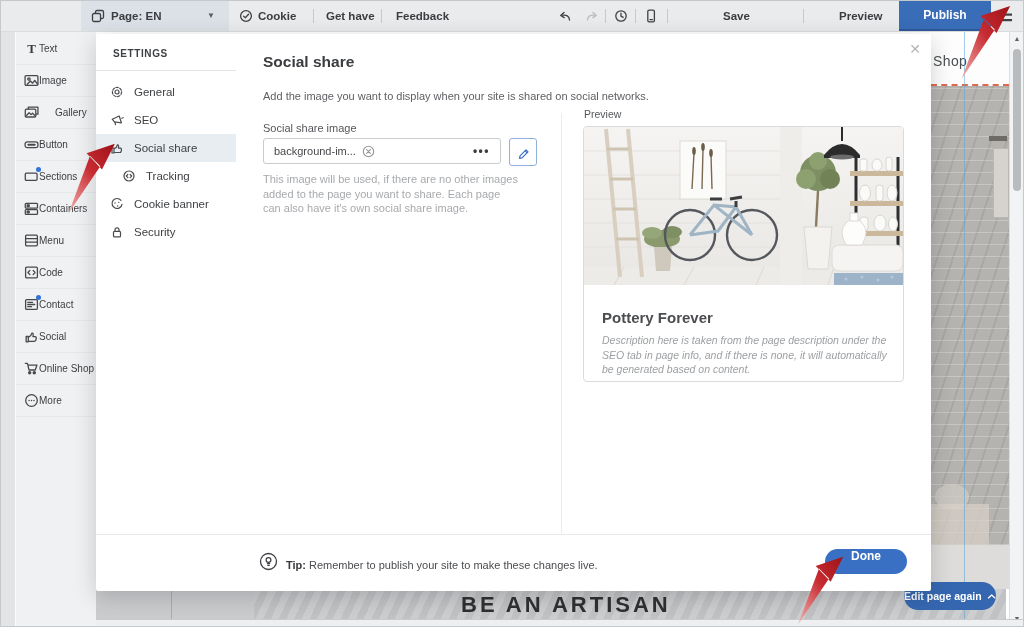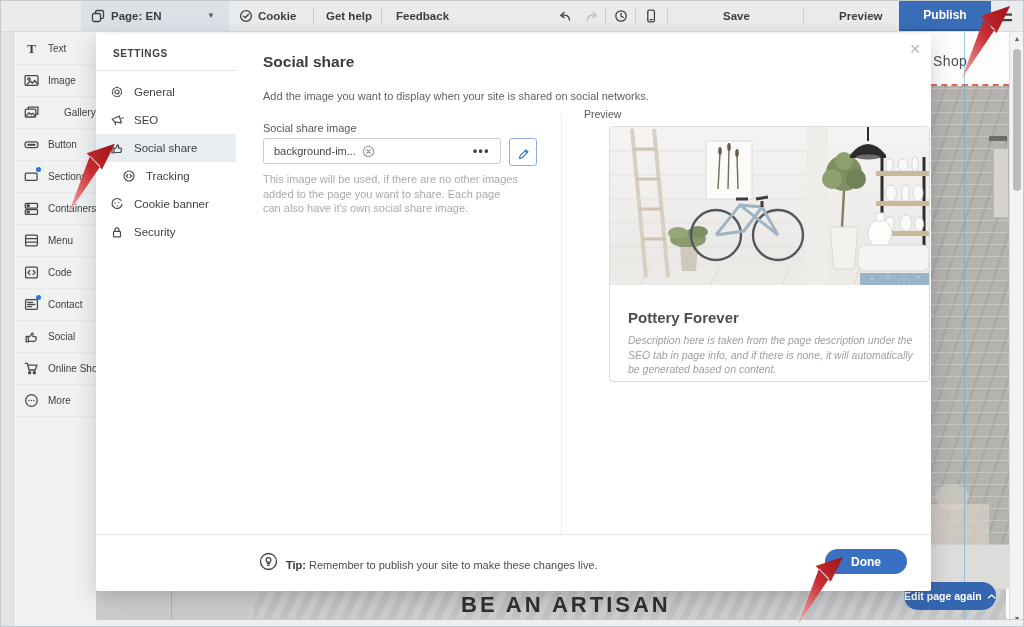--- a/index.html
+++ b/index.html
@@ -10,21 +10,21 @@
   #toolbar{left:0;top:0;width:1024px;height:30px;background:#e9ebed;border-bottom:1px solid #d9dbdd;z-index:15;}
   .tb-label{font-size:11.5px;font-weight:600;color:#3b3d40;line-height:30px;white-space:nowrap;text-align:right;}
   .tb-sep{width:1px;height:14px;background:#c7cacd;top:8px;}
   .tico svg{stroke:#3f4144;fill:none;stroke-width:1.3;stroke-linecap:round;stroke-linejoin:round;}
   
   #gutter{left:0;top:30px;width:14px;height:597px;background:#e3e4e6;z-index:14;}
   #sidebar{left:14px;top:30px;width:81px;height:597px;background:#f0f1f3;border-left:1px solid #fafbfc;z-index:14;box-sizing:border-box;}
   .sb-item{position:absolute;left:0;width:81px;height:32px;display:flex;align-items:center;border-bottom:1px solid rgba(0,0,0,0.035);cursor:pointer;}
   .sb-item .sic{width:15px;height:15px;margin-left:8px;position:relative;flex:none;}
   .sic svg{stroke:#46484b;fill:none;stroke-width:1.2;stroke-linecap:round;stroke-linejoin:round;display:block;}
-  .sb-label{font-size:10px;color:#3c3e41;margin-left:9px;white-space:nowrap;}
+  .sb-label{font-size:10px;color:#3c3e41;white-space:nowrap;}
   .bdot{position:absolute;right:-2px;top:-2px;width:5px;height:5px;border-radius:50%;background:#2f72d9;}
   
   #modal{left:95px;top:33px;width:835px;height:557px;background:#fff;border-radius:2px;
          box-shadow:0 6px 22px rgba(40,44,50,0.22);z-index:20;}
   .mnav-title{font-size:10px;font-weight:700;letter-spacing:0.6px;color:#3e4043;}
   .mnav-item{position:absolute;left:0;width:140px;height:28px;display:flex;align-items:center;cursor:pointer;}
   .mnav-item.sel{background:#e8edf2;}
   .mnav-item .mic{width:14px;height:14px;margin-left:14px;flex:none;}
   .mic svg{stroke:#4a4c50;fill:none;stroke-width:1.2;stroke-linecap:round;stroke-linejoin:round;display:block;}
   .mnav-label{font-size:11.5px;color:#3e4044;margin-left:10px;white-space:nowrap;}
@@ -36,21 +36,21 @@
   #imgfield .val{font-size:11px;color:#46484c;white-space:nowrap;}
   #imgfield .more{margin-left:auto;font-size:12px;font-weight:700;letter-spacing:1.5px;color:#3c3e42;cursor:pointer;}
   #editimg{border:1px solid #8fb0dc;border-radius:3px;background:#fff;cursor:pointer;display:flex;align-items:center;justify-content:center;}
   .prev-label{font-size:10.5px;color:#55575b;}
   #prevcard{border:1px solid #d9dbdd;border-radius:4px;background:#fff;overflow:hidden;box-sizing:border-box;}
   .card-title{font-size:15px;font-weight:700;color:#4b4d50;}
   .card-desc{font-size:10.5px;line-height:14.5px;font-style:italic;color:#9da0a3;}
   .tip-b{font-size:11px;font-weight:700;color:#38393c;}
   .tip-t{font-size:11px;color:#4a4c50;margin-left:3px;}
   #donebtn{background:#3a70c4;border-radius:13px;color:#fff;font-size:12px;font-weight:600;
-           display:flex;align-items:center;justify-content:center;cursor:pointer;}
+           display:flex;align-items:flex-start;justify-content:center;cursor:pointer;}
   #closex{font-size:14px;color:#b3b6b9;cursor:pointer;line-height:14px;}
   
   #siteheader{left:930px;top:30px;width:78px;height:54px;background:#fdfdfd;z-index:2;}
   .shop{font-size:14px;color:#4b4d4f;letter-spacing:0.4px;}
   #sectline{left:930px;top:83px;width:78px;height:0;border-top:2px dashed #e0674e;z-index:3;}
   #brick{left:930px;top:85px;width:78px;height:459px;z-index:1;
     background:
       repeating-linear-gradient(0deg, rgba(255,255,255,0.25) 0 1px, rgba(0,0,0,0) 1px 12px),
       repeating-linear-gradient(108deg, #b5b3b0 0 13px, #a9a7a4 13px 15px);}
   #floorstrip{left:930px;top:544px;width:78px;height:44px;background:#dedcda;z-index:1;}
@@ -96,21 +96,21 @@
       <span class="abs" style="right:14px;top:0;font-size:8px;color:#5a5c60;line-height:30px;">▼</span>
     </div>
     <span class="abs tico" style="left:238px;top:8px;">
       <svg width="14" height="14" viewBox="0 0 14 14">
           <circle cx="7" cy="7" r="5.4"></circle>
           <polyline points="4.5,7.1 6.3,8.8 9.6,5.2"></polyline>
         </svg>
     </span>
     <span class="abs tb-label" style="left:257px;top:0;cursor:pointer;">Cookie</span>
     <div class="abs tb-sep" style="left:312px;"></div>
-    <span class="abs tb-label" style="left:325px;top:0;cursor:pointer;">Get help</span>
+    <span class="abs tb-label" style="left:325px;top:0;cursor:pointer;">Get have</span>
     <div class="abs tb-sep" style="left:380px;"></div>
     <span class="abs tb-label" style="left:395px;top:0;cursor:pointer;">Feedback</span>
 
     <span class="abs tico" style="left:556px;top:8px;cursor:pointer;">
       <svg width="15" height="14" viewBox="0 0 15 14">
           <path d="M12.5 11 C12.5 7 9 5.6 5.6 6.2"></path>
           <polyline points="7,3.4 3.7,6.4 7.2,8.6"></polyline>
         </svg>
     </span>
     <span class="abs tico" style="left:584px;top:8px;cursor:pointer;">
@@ -386,21 +386,21 @@
     <div id="editimg" class="abs" style="left:413px;top:104px;width:26px;height:26px;">
       <svg width="13" height="13" viewBox="0 0 13 13">
           <path d="M3 9.8 L9 3.8 L11 5.8 L5 11.8 L2.6 12.3 Z M8 4.8 L10 6.8" fill="none" stroke="#3a70c4" stroke-width="1.2" stroke-linejoin="round"></path>
         </svg>
     </div>
     <div class="abs m-helper" style="left:167px;top:138px;width:255px;">This image will be used, if there are no other images added to the page you want to share. Each page can also have it's own social share image.</div>
 
     <div class="abs" style="left:465px;top:79px;width:1px;height:421px;background:#ebeced;"></div>
 
     <span class="abs prev-label" style="left:488px;top:74px;">Preview</span>
-    <div id="prevcard" class="abs" style="left:487px;top:92px;width:321px;height:256px;margin-left:26px;">
+    <div id="prevcard" class="abs" style="left:487px;top:92px;width:321px;height:256px;">
       <svg width="319" height="158" viewBox="0 0 319 158" style="display:block;">
         <defs>
             <linearGradient id="wallg" x1="0" y1="0" x2="0" y2="1">
               <stop offset="0" stop-color="#f5f4f2"></stop>
               <stop offset="1" stop-color="#e9e7e4"></stop>
             </linearGradient>
           </defs>
         <rect width="319" height="158" fill="url(#wallg)"></rect>
         <g stroke="#e4e1dd" stroke-width="1">
             <line x1="0" y1="24" x2="200" y2="24"></line>

